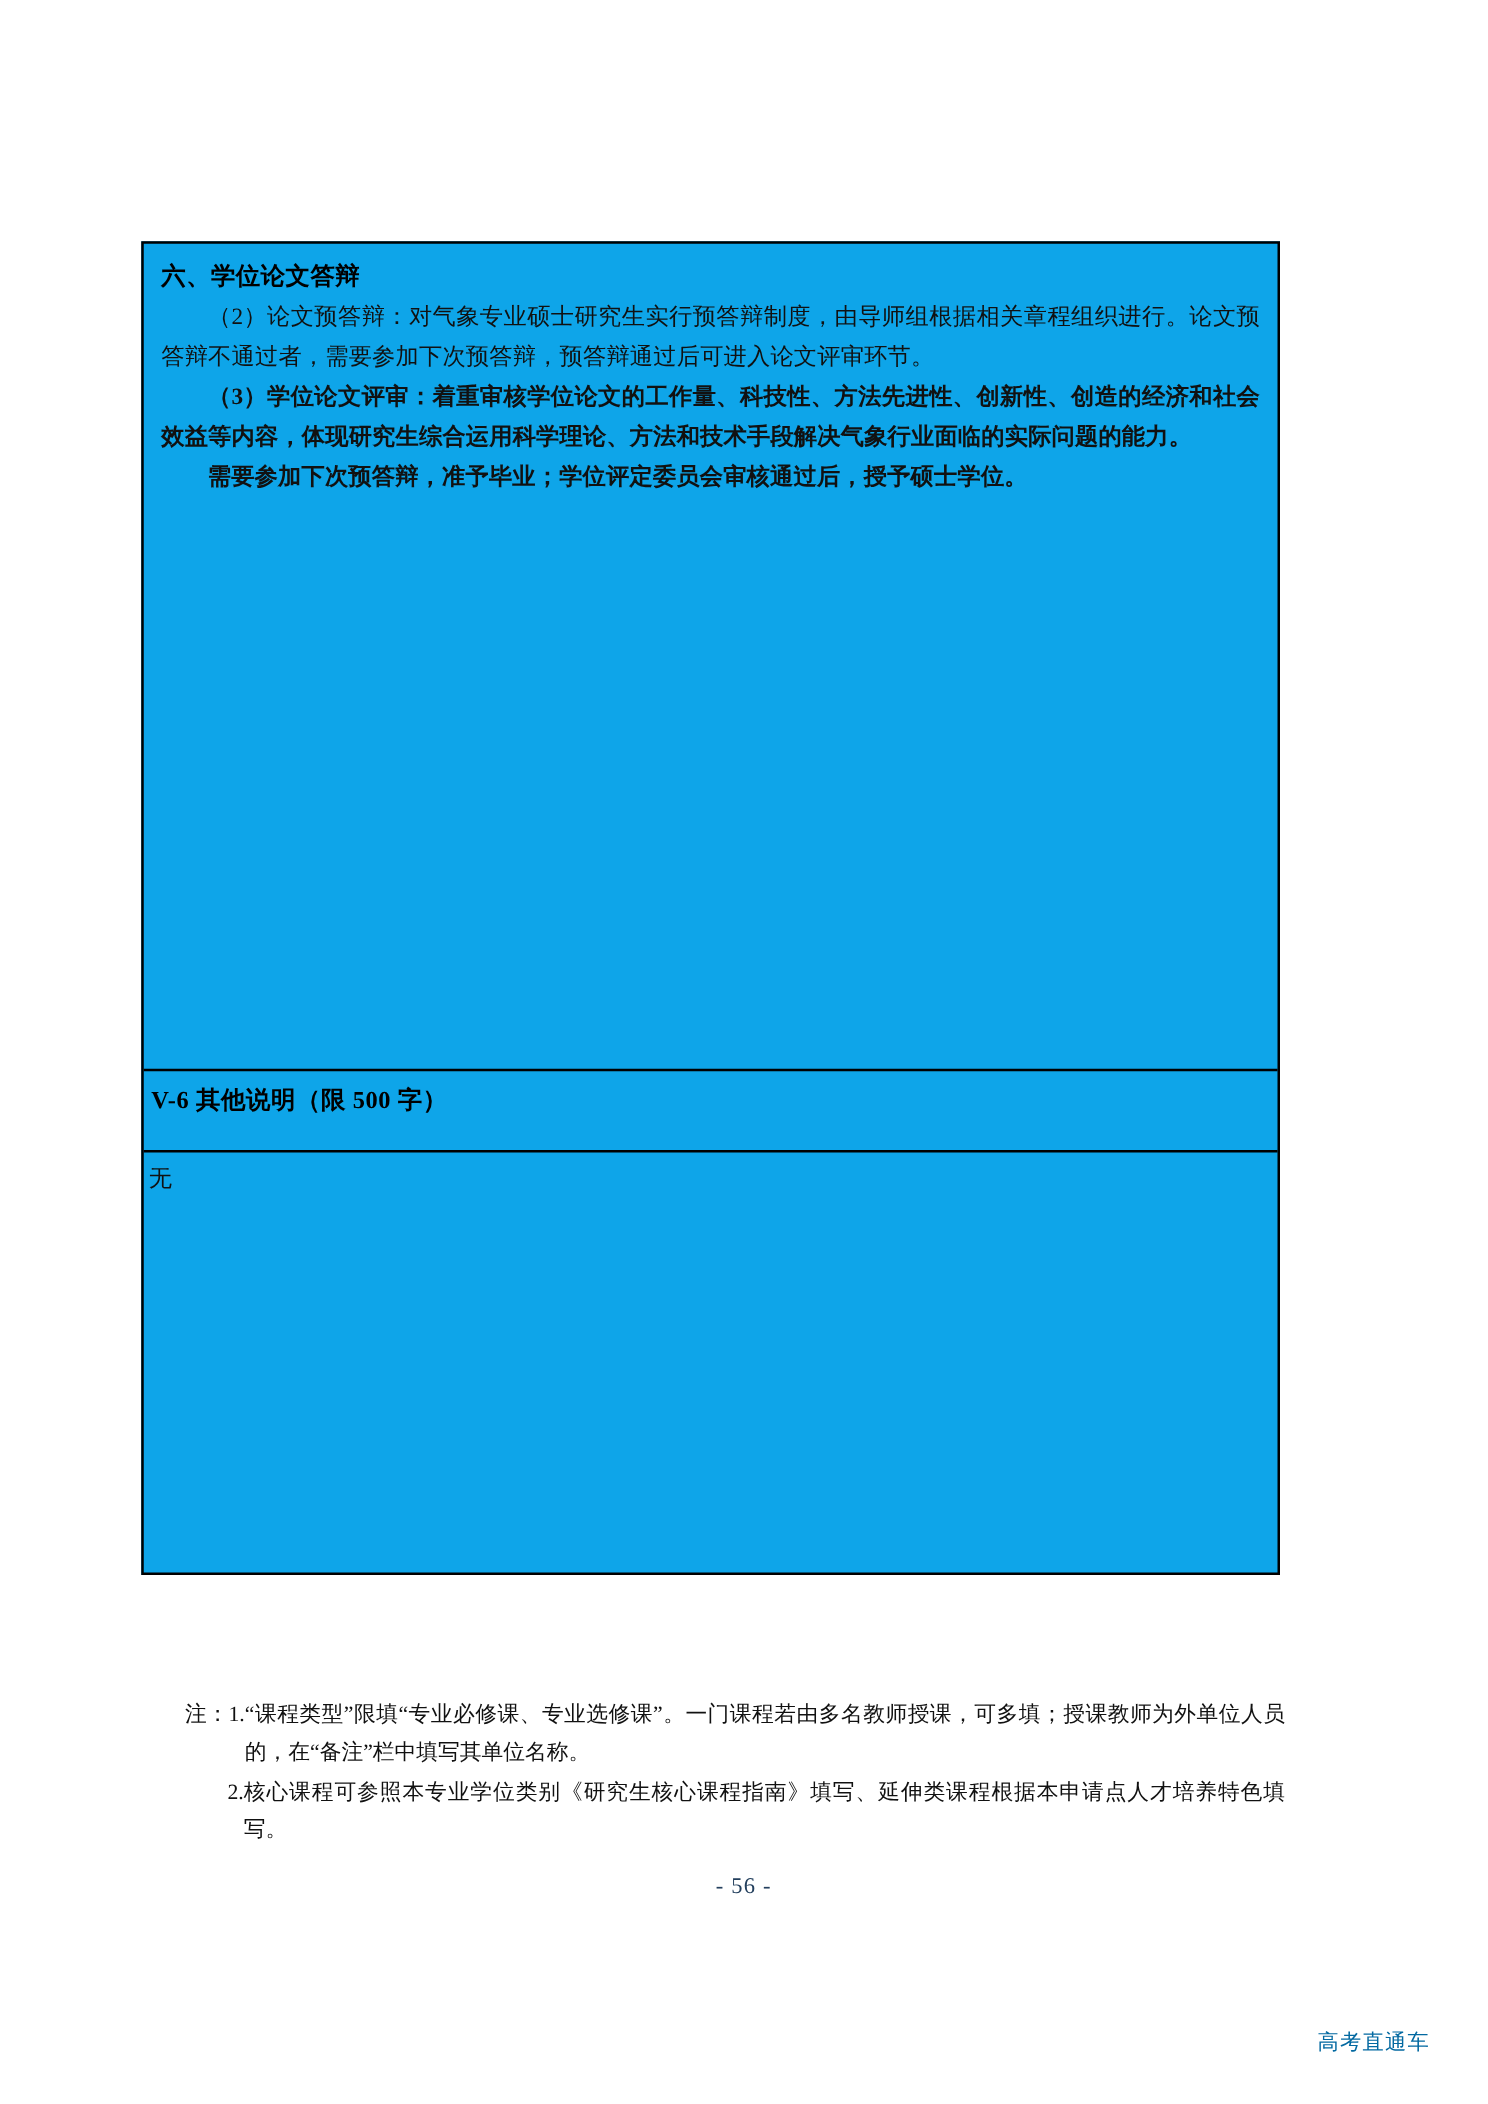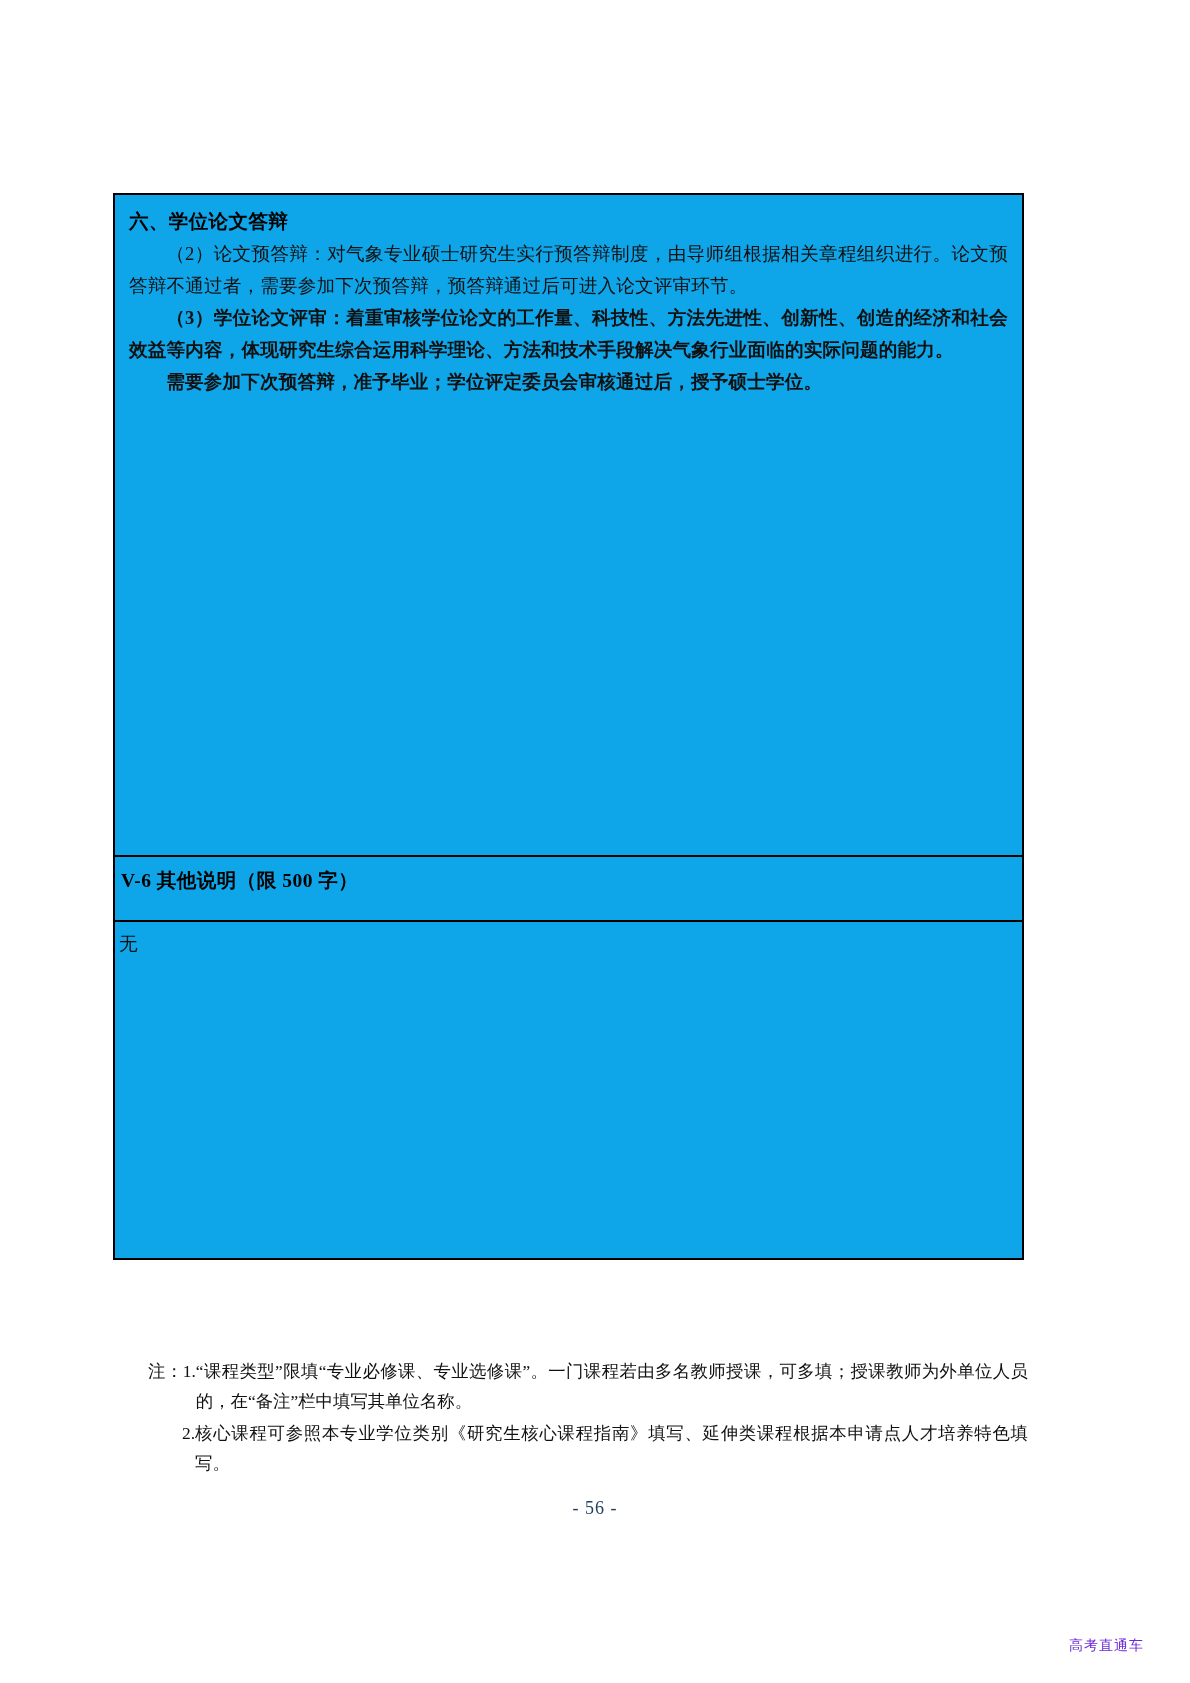--- a/index.html
+++ b/index.html
@@ -131,25 +131,25 @@
     text-align: center;
     font-size: 18px;
     letter-spacing: 1px;
     color: #24405e;
   }
 
   
   .watermark {
     position: absolute;
     right: 46px;
-    bottom: 28px;
+    bottom: 38px;
     font-family: "Liberation Sans", "DejaVu Sans", sans-serif;
-    font-size: 14px;
+    font-size: 17px;
     letter-spacing: 1px;
-    color: #6d28d9;
+    color: #0369a1;
   }
 </style>
 </head>
 <body>
 
 <div class="page">
 
   <div class="doc-table">
 
     <div class="cell cell-body" style="min-height:660px;">

